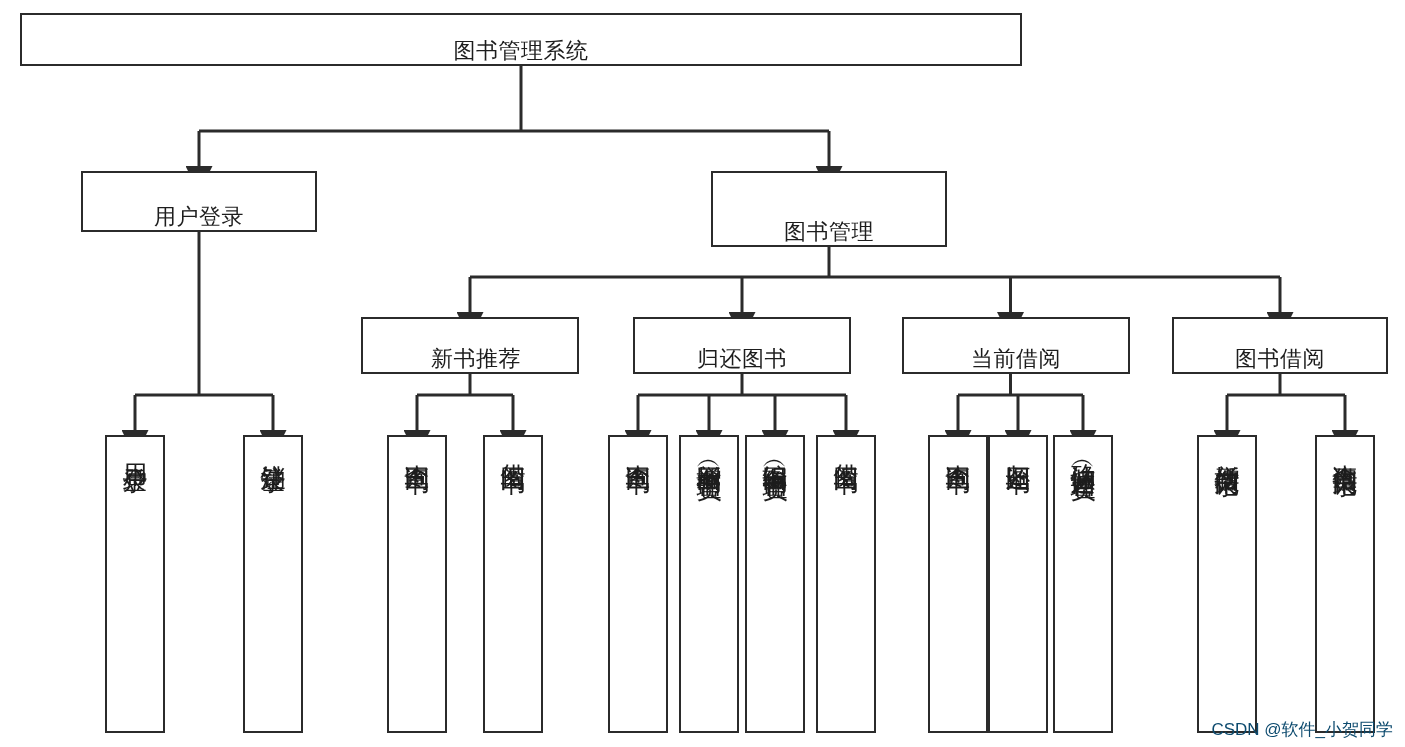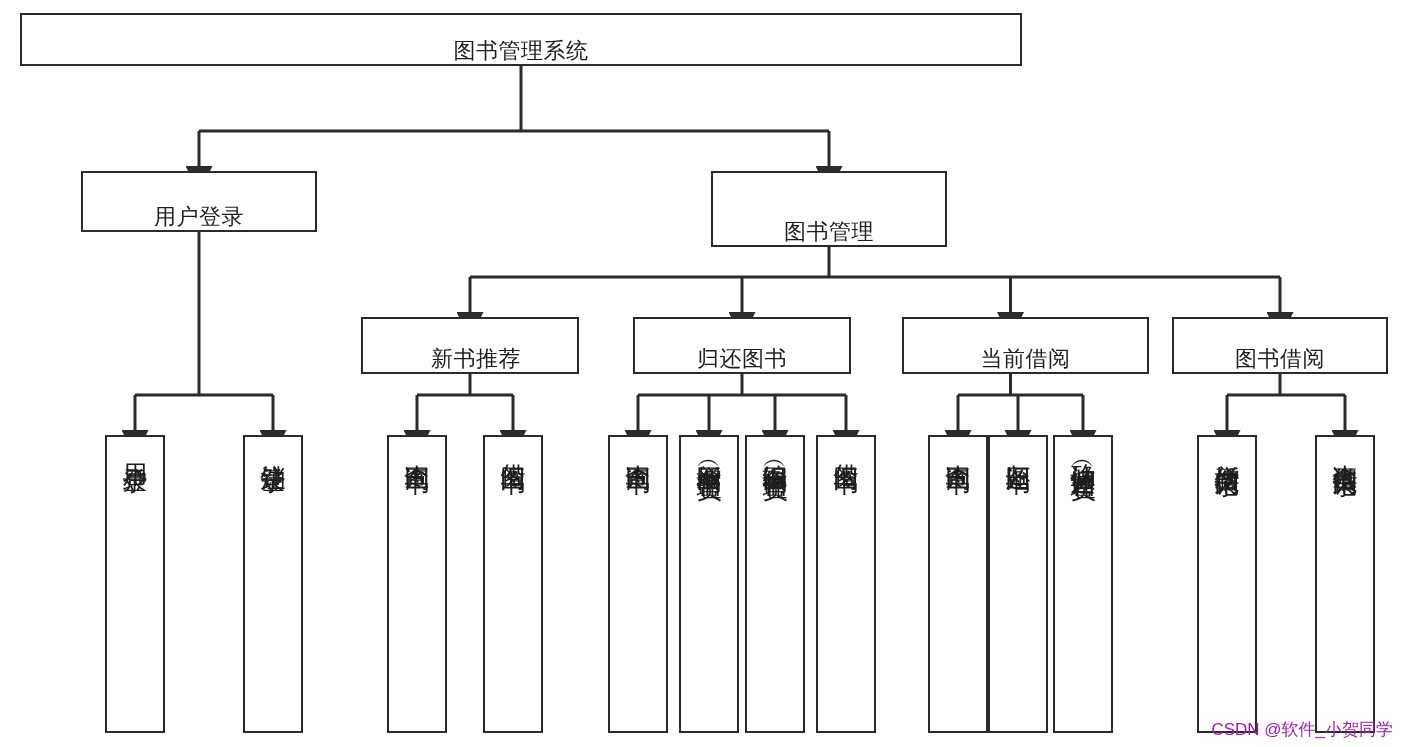--- a/index.html
+++ b/index.html
@@ -53,21 +53,21 @@
     text-orientation: upright;
     font-size: 25px;
     letter-spacing: 2px;
     line-height: 1;
   }
   #watermark {
     position: absolute;
     right: 12px;
     bottom: 6px;
     font-size: 17px;
-    color: #a21caf;
+    color: #0c4a6e;
     white-space: nowrap;
     pointer-events: none;
   }
 </style>
 </head>
 <body>
 
 <div id="canvas">
 
   <svg id="edges" viewBox="0 0 1405 747" xmlns="http://www.w3.org/2000/svg">
@@ -122,21 +122,21 @@
       </div>
       <div class="node horizontal" style="left: 711px; top: 171px; width: 236px; height: 76px;">
         <span class="label">图书管理</span>
       </div>
       <div class="node horizontal" style="left: 361px; top: 317px; width: 218px; height: 57px; padding-left: 12px;">
         <span class="label">新书推荐</span>
       </div>
       <div class="node horizontal" style="left: 633px; top: 317px; width: 218px; height: 57px;">
         <span class="label">归还图书</span>
       </div>
-      <div class="node horizontal" style="left: 902px; top: 317px; width: 247px; height: 57px;">
+      <div class="node horizontal" style="left: 902px; top: 317px; width: 228px; height: 57px;">
         <span class="label">当前借阅</span>
       </div>
       <div class="node horizontal" style="left: 1172px; top: 317px; width: 216px; height: 57px;">
         <span class="label">图书借阅</span>
       </div>
       <div class="node vertical" style="left: 105px; top: 435px; width: 60px; height: 298px;">
         <span class="label">用户登录</span>
       </div>
       <div class="node vertical" style="left: 243px; top: 435px; width: 60px; height: 298px;">
         <span class="label">注销登录</span>

